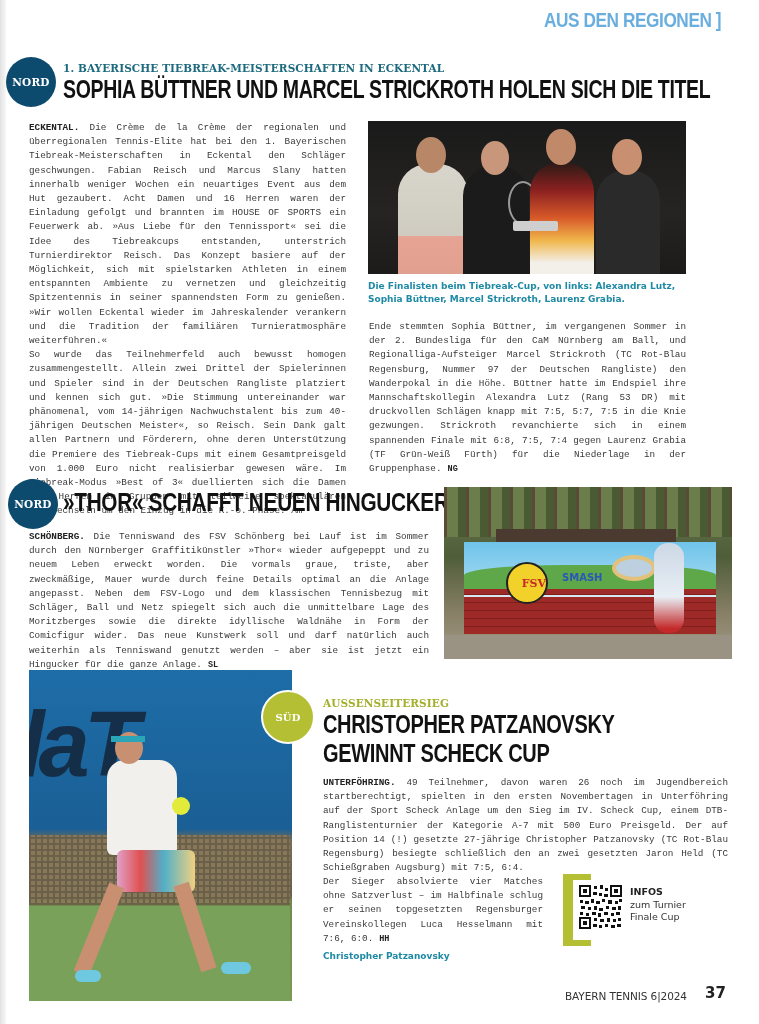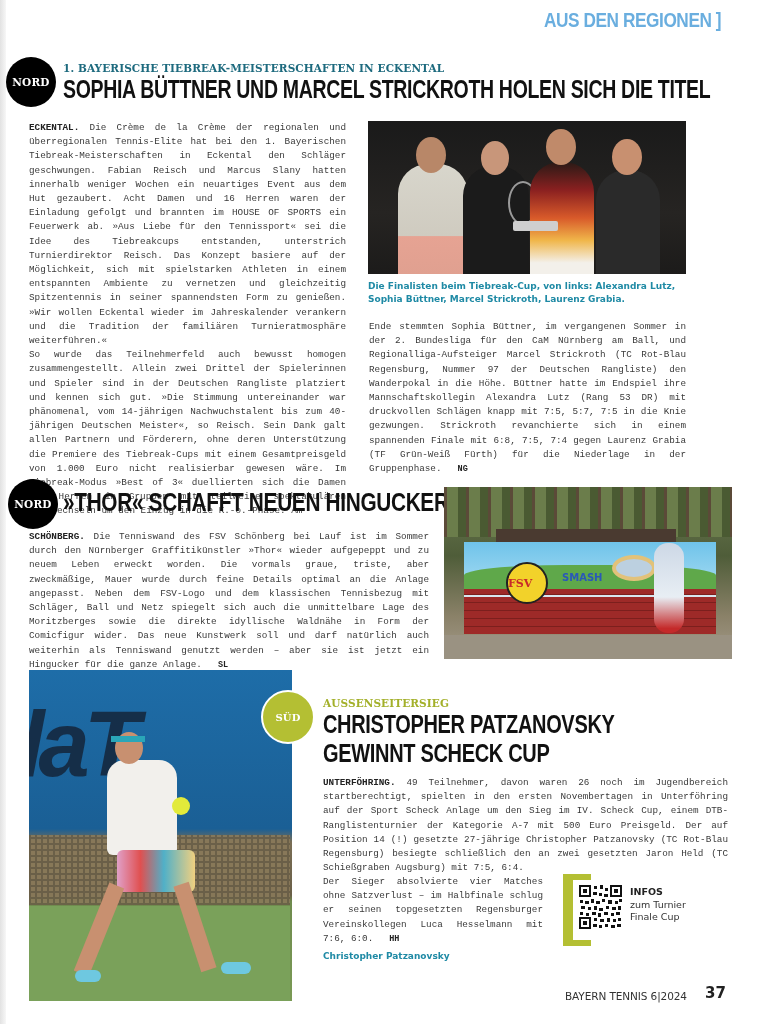--- a/index.html
+++ b/index.html
@@ -3,32 +3,32 @@
 <meta charset="utf-8">
 <style>
   * { box-sizing: border-box; margin: 0; padding: 0; }
   html, body { width: 759px; height: 1024px; overflow: hidden; background: #ffffff; }
   body { position: relative; font-family: "Liberation Sans", sans-serif; color: #2b2b2b; }
   .page-edge { position: absolute; left: 0; top: 0; width: 6px; height: 1024px; background: linear-gradient(90deg,#e2e2e2,#f7f7f7); }
 
   .section-header { position: absolute; right: 38px; top: 8px; font-family: "Liberation Sans", sans-serif; font-weight: bold; font-size: 21px; color: #6aaedf; letter-spacing: -0.5px; transform: scaleX(0.82); transform-origin: right center; white-space: nowrap; }
 
   .badge { position: absolute; width: 50px; height: 50px; border-radius: 50%; display: flex; align-items: center; justify-content: center; font-family: "DejaVu Serif", serif; font-weight: bold; font-size: 10.5px; color: #fff; letter-spacing: 0.2px; }
-  .badge.nord { background: #000000; }
+  .badge.nord { background: #0c4a6e; }
   .badge.sued { background: #b4bf33; border: 2px solid #fff; width: 54px; height: 54px; font-size: 10px; }
 
   .kicker { position: absolute; font-family: "DejaVu Serif", serif; font-weight: bold; font-size: 10.5px; letter-spacing: 0.1px; white-space: nowrap; }
   .kicker.teal { color: #1d6a7e; }
   .kicker.green { color: #a3b02a; }
 
   .headline { position: absolute; font-family: "Liberation Sans", sans-serif; font-weight: bold; color: #111; letter-spacing: -0.4px; white-space: nowrap; transform-origin: left top; }
 
   .body-text { position: absolute; font-family: Liberation Mono, monospace; font-size: 9.3px; line-height: 14.2px; color: #3a3a3a; text-align: justify; hyphens: auto; }
   .body-text b.dateline { color: #222; font-weight: bold; }
-  .body-text b.author { color: #222; font-weight: bold; font-size: 8.5px; margin-left: 16px; }
+  .body-text b.author { color: #222; font-weight: bold; font-size: 8.5px; margin-left: 6px; }
 
   .caption { position: absolute; font-family: "DejaVu Sans", sans-serif; font-size: 9px; line-height: 13px; color: #1f8aa5; font-weight: bold; }
 
   .photo { position: absolute; overflow: hidden; }
 
   
   .photo-finalists { left: 368px; top: 121px; width: 318px; height: 153px; background: linear-gradient(180deg,#1a1a1a 0%,#262422 60%,#1c1b1a 100%); }
   .person { position: absolute; bottom: 0; border-radius: 30px 30px 0 0; }
   .head { position: absolute; border-radius: 50%; background: #c99a7c; }
 
@@ -103,21 +103,21 @@
   <div style="position:absolute; left:52px; top:42px; width:180px; height:14px; background:#4a3a30;"></div>
 
   <div style="position:absolute; left:20px; top:55px; width:252px; height:48px; background:linear-gradient(180deg,#6fc3ea,#a6dcf2);"></div>
 
   <div style="position:absolute; left:20px; top:78px; width:252px; height:26px; background:#5fa84a; border-radius:40% 40% 0 0;"></div>
 
   <div style="position:absolute; left:20px; top:102px; width:252px; height:45px; background:repeating-linear-gradient(0deg,#9e2a28 0 7px,#7c1f1d 7px 8px),#9e2a28;"></div>
 
   <div style="position:absolute; left:20px; top:108px; width:252px; height:2px; background:#d8e6ef;"></div>
 
-  <div style="position:absolute; left:62px; top:75px; width:42px; height:42px; border-radius:50%; background:#f2d22a; border:2px solid #222; display:flex; align-items:center; justify-content:flex-start;">
+  <div style="position:absolute; left:62px; top:75px; width:42px; height:42px; border-radius:50%; background:#f2d22a; border:2px solid #222; display:flex; align-items:center; justify-content:flex-end;">
     <span style="font-family:'DejaVu Serif',serif; font-weight:bold; font-size:11px; color:#c82a2a;">FSV</span>
   </div>
 
   <div style="position:absolute; left:118px; top:85px; font-family:'DejaVu Sans',sans-serif; font-weight:bold; font-size:10px; color:#2a58b8;">SMASH</div>
 
   <div style="position:absolute; left:168px; top:68px; width:44px; height:26px; border:4px solid #e2c27a; border-radius:50%; background:#bcd0e0;"></div>
 
   <div style="position:absolute; left:210px; top:56px; width:30px; height:90px; background:linear-gradient(180deg,#cdd8e6,#e8eef4 60%,#c42a2a 95%); border-radius:14px;"></div>
 
   <div style="position:absolute; left:0; top:148px; width:288px; height:24px; background:#9a9282;"></div>

